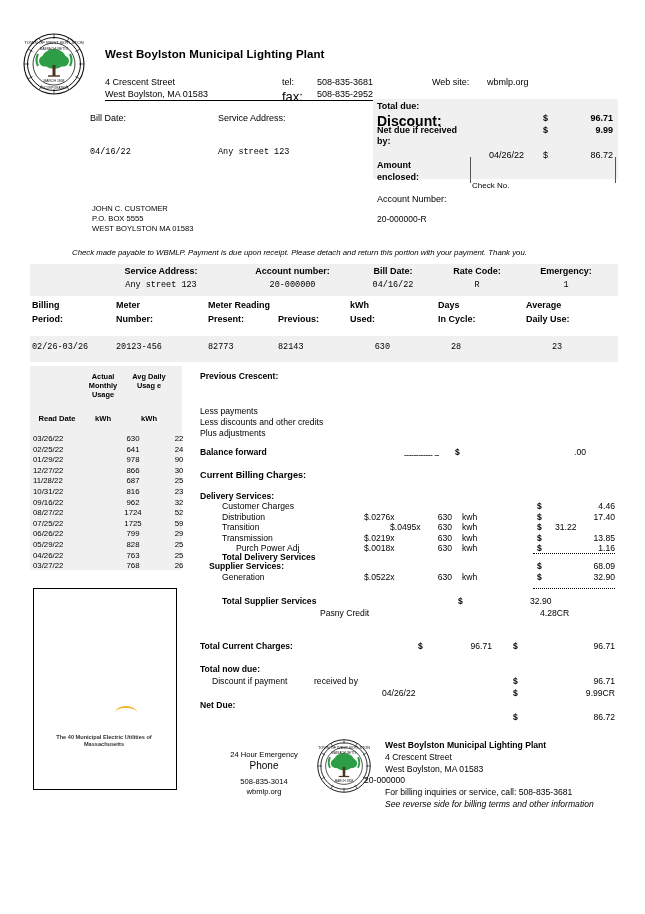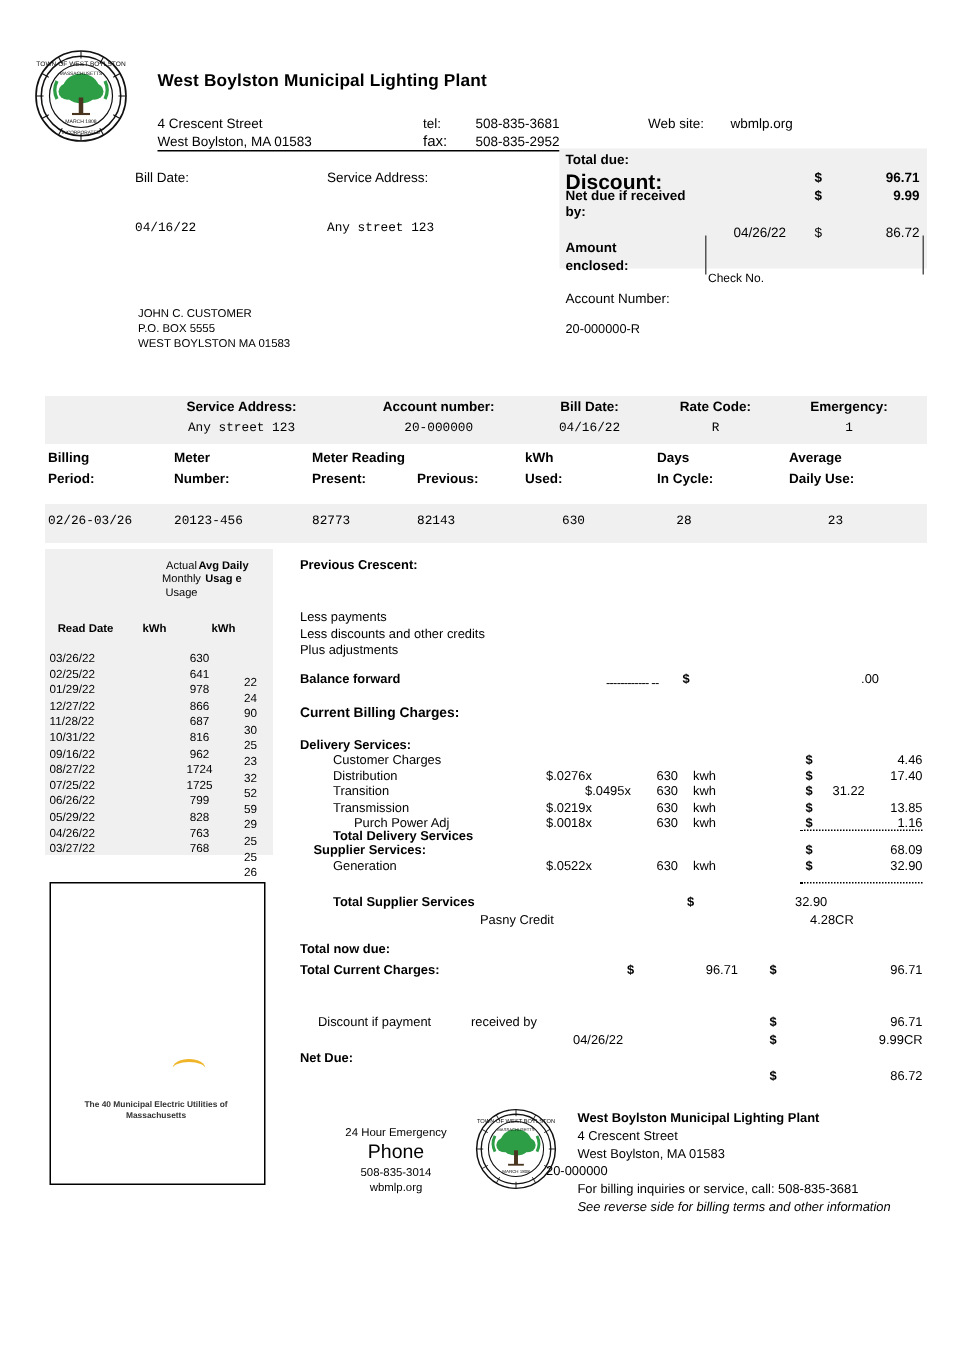--- a/index.html
+++ b/index.html
@@ -11,21 +11,21 @@
   .b{font-weight:bold;}
   .r{text-align:right;}
   .shade{background:#f0f0f0;}
 
   
   #seal{left:22px;top:32px;width:64px;height:64px;}
   #company-name{left:105px;top:48px;font-size:11.5px;font-weight:bold;letter-spacing:.1px;}
   #addr1{left:105px;top:77px;font-size:9px;}
   #addr2{left:105px;top:89px;font-size:9px;}
   #tel-lab{left:282px;top:77px;font-size:9px;}
-  #fax-lab{left:282px;top:89px;font-size:10px;}
+  #fax-lab{left:282px;top:89px;font-size:13px;}
   #tel-val{left:317px;top:77px;font-size:9px;}
   #fax-val{left:317px;top:89px;font-size:9px;}
   #web-lab{left:432px;top:77px;font-size:9px;}
   #web-val{left:487px;top:77px;font-size:9px;}
   #hrule{left:105px;top:100px;width:268px;height:1px;background:#000;}
 
   
   #sumbox{left:373px;top:99px;width:245px;height:80px;background:#f0f0f0;}
   #sum-total{left:377px;top:101px;font-size:9px;font-weight:bold;}
   #sum-disc{left:377px;top:113px;font-size:14px;font-weight:bold;}
@@ -69,30 +69,30 @@
   #band2{left:30px;top:300px;width:588px;height:34px;}
   #band2 .h1{position:absolute;top:0px;font-size:9px;font-weight:bold;}
   #band2 .h2{position:absolute;top:14px;font-size:9px;font-weight:bold;}
 
   
   #band3{left:30px;top:336px;width:588px;height:26px;background:#f0f0f0;}
   #band3 .v{position:absolute;top:6px;font-size:8.5px;}
 
   
   #usagepanel{left:30px;top:366px;width:152px;height:204px;background:#f0f0f0;}
-  #uh-a{left:99px;top:372px;width:44px;font-size:7.4px;font-weight:normal;text-align:center;line-height:9px;}
+  #uh-a{left:81px;top:372px;width:44px;font-size:7.4px;font-weight:bold;text-align:center;line-height:9px;}
   #uh-b{left:132px;top:372px;width:34px;font-size:7.4px;font-weight:bold;text-align:center;line-height:9px;}
   #uh-rd{left:33px;top:414px;width:48px;font-size:7.6px;font-weight:bold;text-align:center;}
   #uh-k1{left:81px;top:414px;width:44px;font-size:7.6px;font-weight:bold;text-align:center;}
   #uh-k2{left:132px;top:414px;width:34px;font-size:7.6px;font-weight:bold;text-align:center;}
   #usagerows{position:absolute;left:30px;top:434px;width:172px;}
   .urow{position:relative;height:10.6px;}
   .urow .d{position:absolute;left:3px;font-size:7.8px;}
   .urow .k{position:absolute;left:81px;width:44px;font-size:7.8px;text-align:center;}
-  .urow .a{position:absolute;left:120px;width:34px;font-size:7.8px;text-align:center;margin-top:16px;}
+  .urow .a{position:absolute;left:132px;width:34px;font-size:7.8px;text-align:center;}
 
   
   #noticebox{left:33px;top:588px;width:142px;height:200px;border:1px solid #000;}
   #noticetext{left:44px;top:594px;width:130px;font-size:7.3px;line-height:11.6px;
               font-family:"Liberation Mono",monospace;}
   #localight{left:44px;top:709px;width:120px;text-align:center;font-size:20px;
              color:#3a3a3a;letter-spacing:-.4px;}
   #localight-sub{left:36px;top:734px;width:136px;text-align:center;font-size:5.6px;
                  font-weight:bold;line-height:7.4px;color:#333;}
   #arc{left:115px;top:706px;width:22px;height:11px;
@@ -103,21 +103,21 @@
   .secb{position:absolute;font-size:8.6px;font-weight:bold;}
   .amt{position:absolute;font-size:8.6px;text-align:right;}
   .dol{position:absolute;font-size:8.6px;}
 
   #dash1{left:404px;top:450px;font-size:8.6px;letter-spacing:-.5px;}
   #dashline{left:533px;top:553px;width:82px;border-top:1px dotted #000;}
   #dashline2{left:533px;top:588px;width:82px;border-top:1px dotted #000;}
 
   
   #f-em1{left:218px;top:750px;width:92px;text-align:center;font-size:7.6px;}
-  #f-em2{left:218px;top:760px;width:92px;text-align:center;font-size:13px;}
+  #f-em2{left:218px;top:760px;width:92px;text-align:center;font-size:10px;}
   #f-ph{left:218px;top:777px;width:92px;text-align:center;font-size:7.6px;}
   #f-web{left:218px;top:787px;width:92px;text-align:center;font-size:7.6px;}
   #f-seal{left:316px;top:738px;width:56px;height:56px;}
   #f-l1{left:385px;top:740px;font-size:8.6px;font-weight:bold;}
   #f-l2{left:385px;top:752px;font-size:8.6px;}
   #f-l3{left:385px;top:764px;font-size:8.6px;}
   #f-l4{left:364px;top:775px;font-size:8.6px;}
   #f-l5{left:385px;top:787px;font-size:8.6px;}
   #f-l6{left:385px;top:799px;font-size:8.6px;font-style:italic;}
 </style>
@@ -188,20 +188,21 @@
   <div class="abs" id="acct-lab">Account Number:</div>
   <div class="abs" id="acct-val">20-000000-R</div>
 
   <div class="abs" id="bd-lab">Bill Date:</div>
   <div class="abs mono" id="bd-val">04/16/22</div>
   <div class="abs" id="sa-lab">Service Address:</div>
   <div class="abs mono" id="sa-val">Any street 123</div>
   <div class="abs" id="cust1">JOHN C. CUSTOMER</div>
   <div class="abs" id="cust2">P.O. BOX 5555</div>
   <div class="abs" id="cust3">WEST BOYLSTON MA 01583</div>
+  <div class="abs" id="detach">Check made payable to WBMLP. Payment is due upon receipt. Please detach and return this portion with your payment. Thank you.</div>
 
   <div class="abs shade" id="band1">
     <div class="h" style="left:56px;width:150px;text-align:center">Service Address:</div>
     <div class="v mono" style="left:56px;width:150px;text-align:center">Any street 123</div>
     <div class="h" style="left:190px;width:145px;text-align:center">Account number:</div>
     <div class="v mono" style="left:190px;width:145px;text-align:center">20-000000</div>
     <div class="h" style="left:318px;width:90px;text-align:center">Bill Date:</div>
     <div class="v mono" style="left:318px;width:90px;text-align:center">04/16/22</div>
     <div class="h" style="left:402px;width:90px;text-align:center">Rate Code:</div>
     <div class="v mono" style="left:402px;width:90px;text-align:center">R</div>
@@ -373,21 +374,21 @@
   <div class="sec" style="left:530px;top:596px">32.90</div>
   <div class="sec" style="left:320px;top:608px">Pasny Credit</div>
   <div class="sec" style="left:540px;top:608px">4.28CR</div>
 
   <div class="secb" style="left:200px;top:641px">Total Current Charges:</div>
   <div class="dol b" style="left:418px;top:641px">$</div>
   <div class="amt" style="left:440px;top:641px;width:52px">96.71</div>
   <div class="dol b" style="left:513px;top:641px">$</div>
   <div class="amt" style="left:555px;top:641px;width:60px">96.71</div>
 
-  <div class="secb" style="left:200px;top:627px">Total now due:</div>
+  <div class="secb" style="left:200px;top:664px">Total now due:</div>
   <div class="sec" style="left:212px;top:676px">Discount if payment</div>
   <div class="sec" style="left:314px;top:676px">received by</div>
   <div class="sec" style="left:382px;top:688px">04/26/22</div>
   <div class="dol b" style="left:513px;top:676px">$</div>
   <div class="amt" style="left:555px;top:676px;width:60px">96.71</div>
   <div class="dol b" style="left:513px;top:688px">$</div>
   <div class="amt" style="left:555px;top:688px;width:60px">9.99CR</div>
   <div class="secb" style="left:200px;top:700px">Net Due:</div>
   <div class="dol b" style="left:513px;top:712px">$</div>
   <div class="amt" style="left:555px;top:712px;width:60px">86.72</div>

